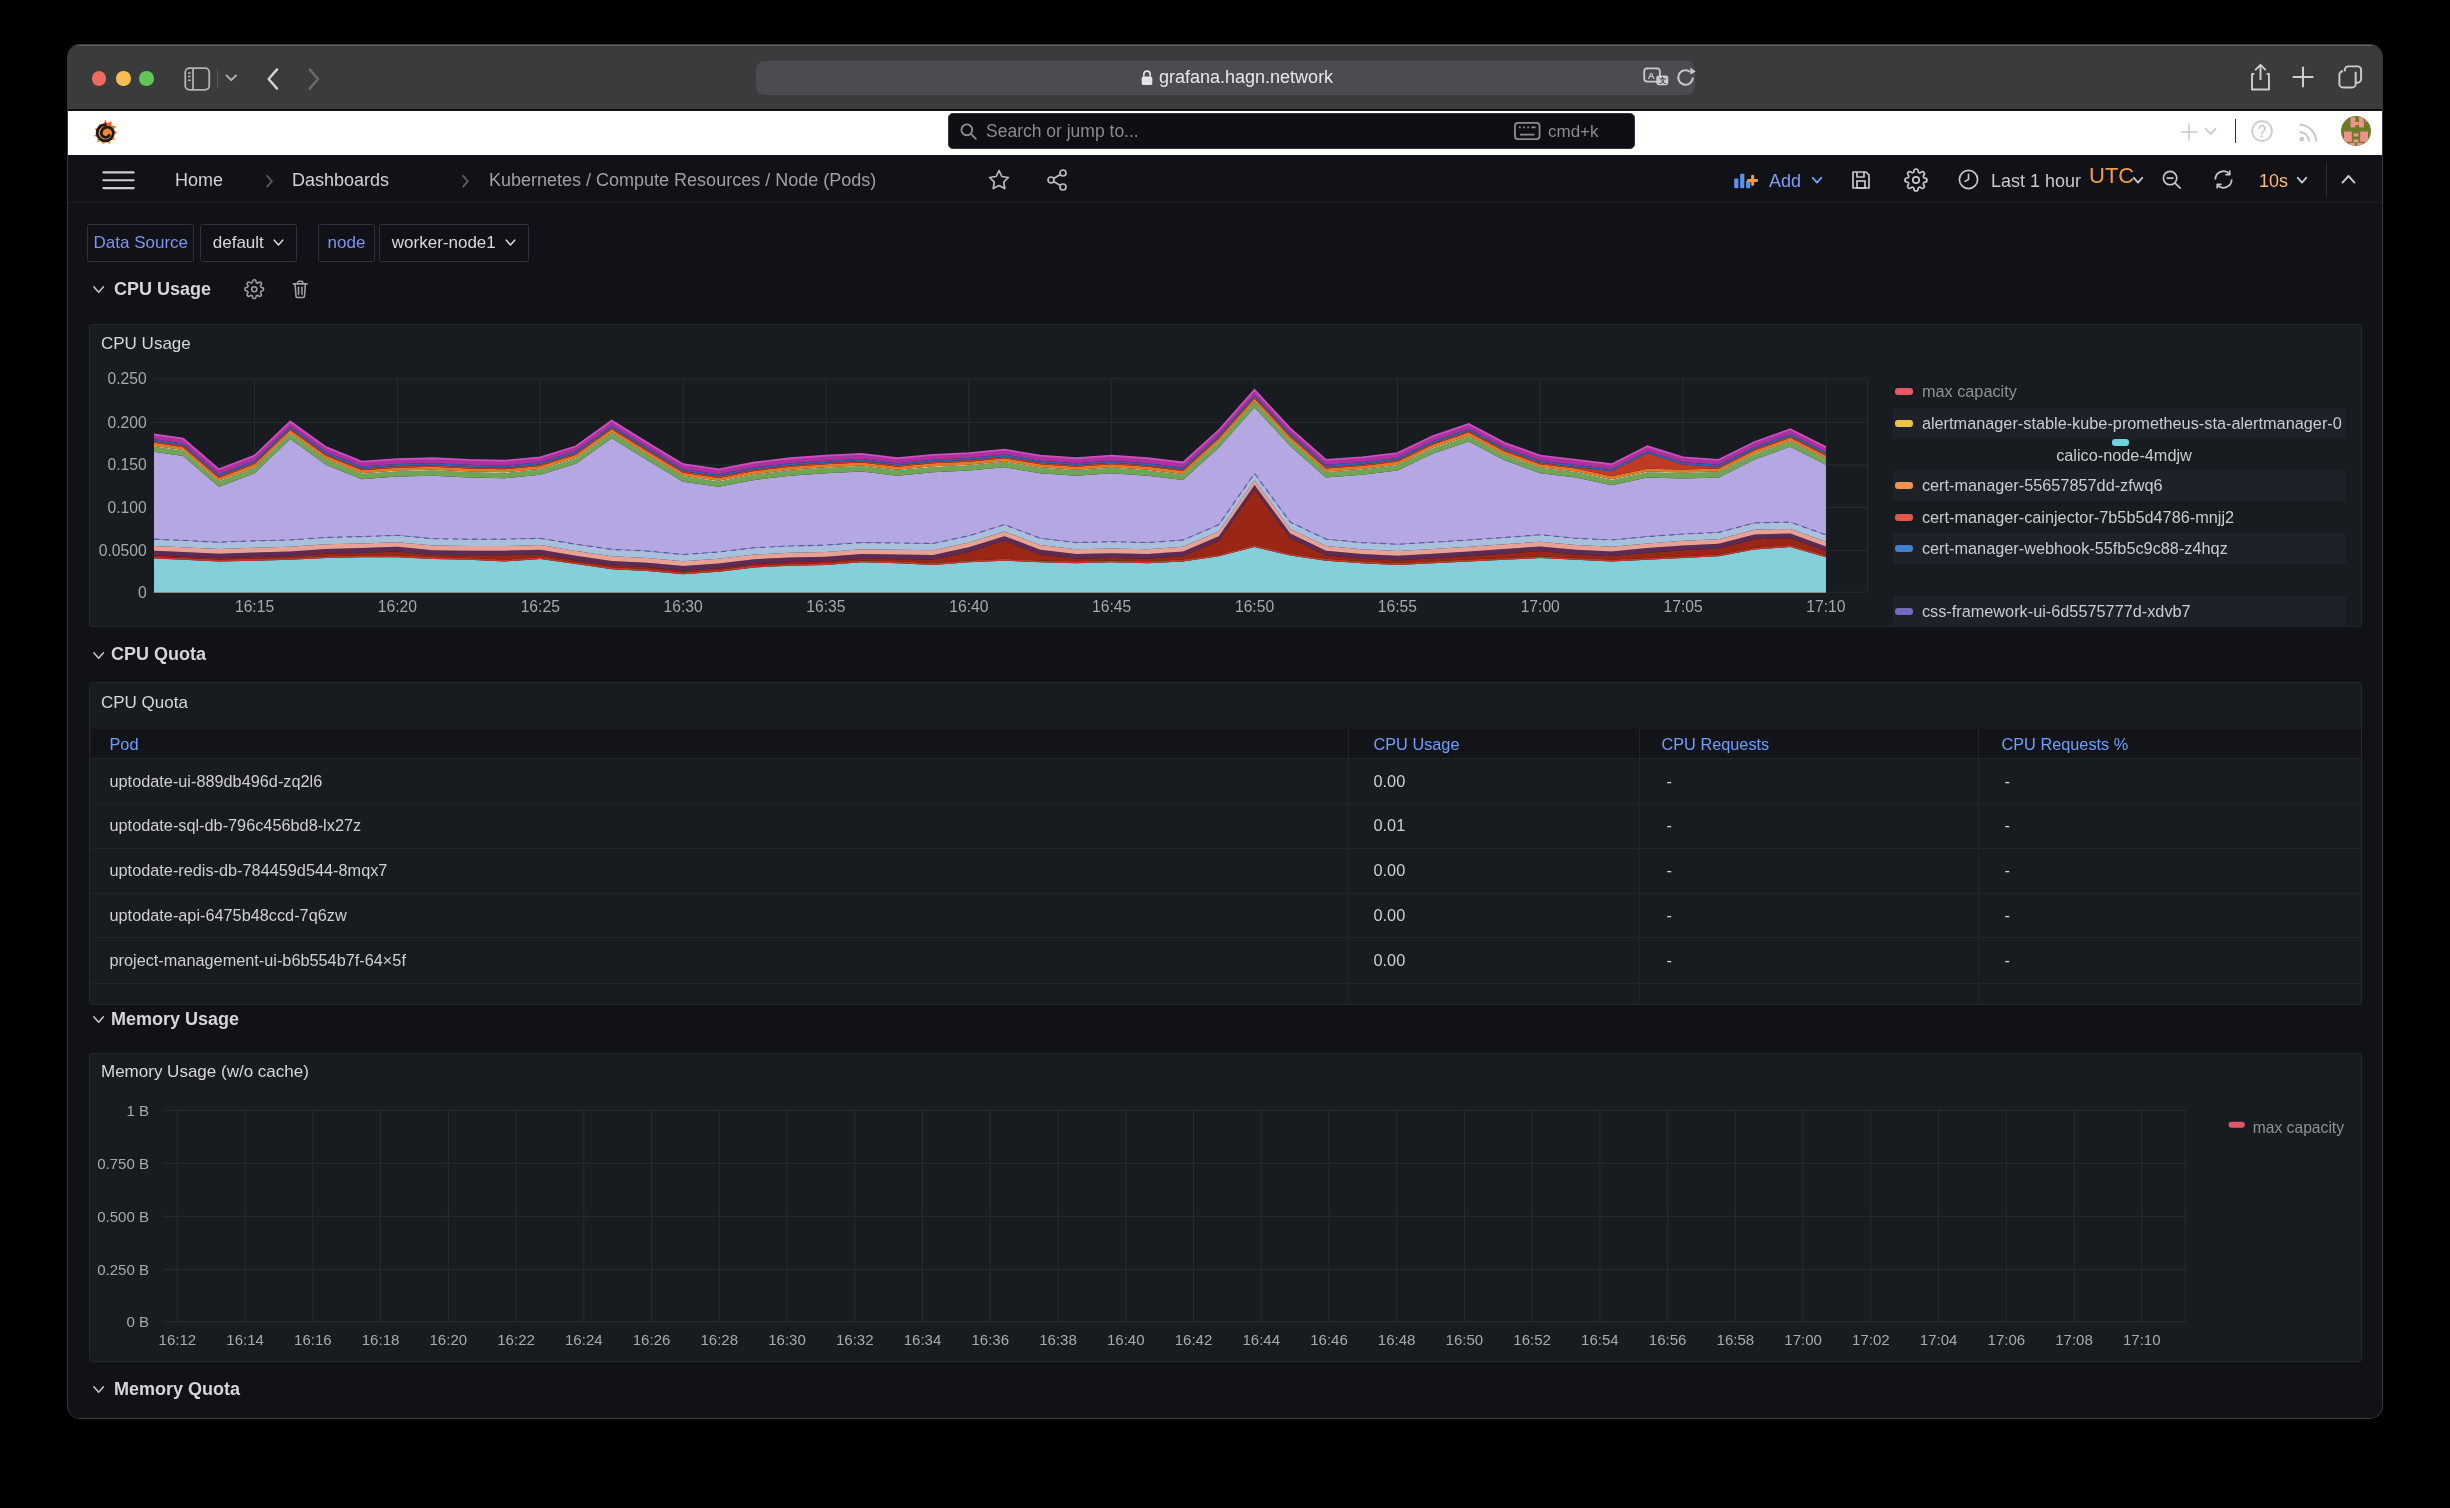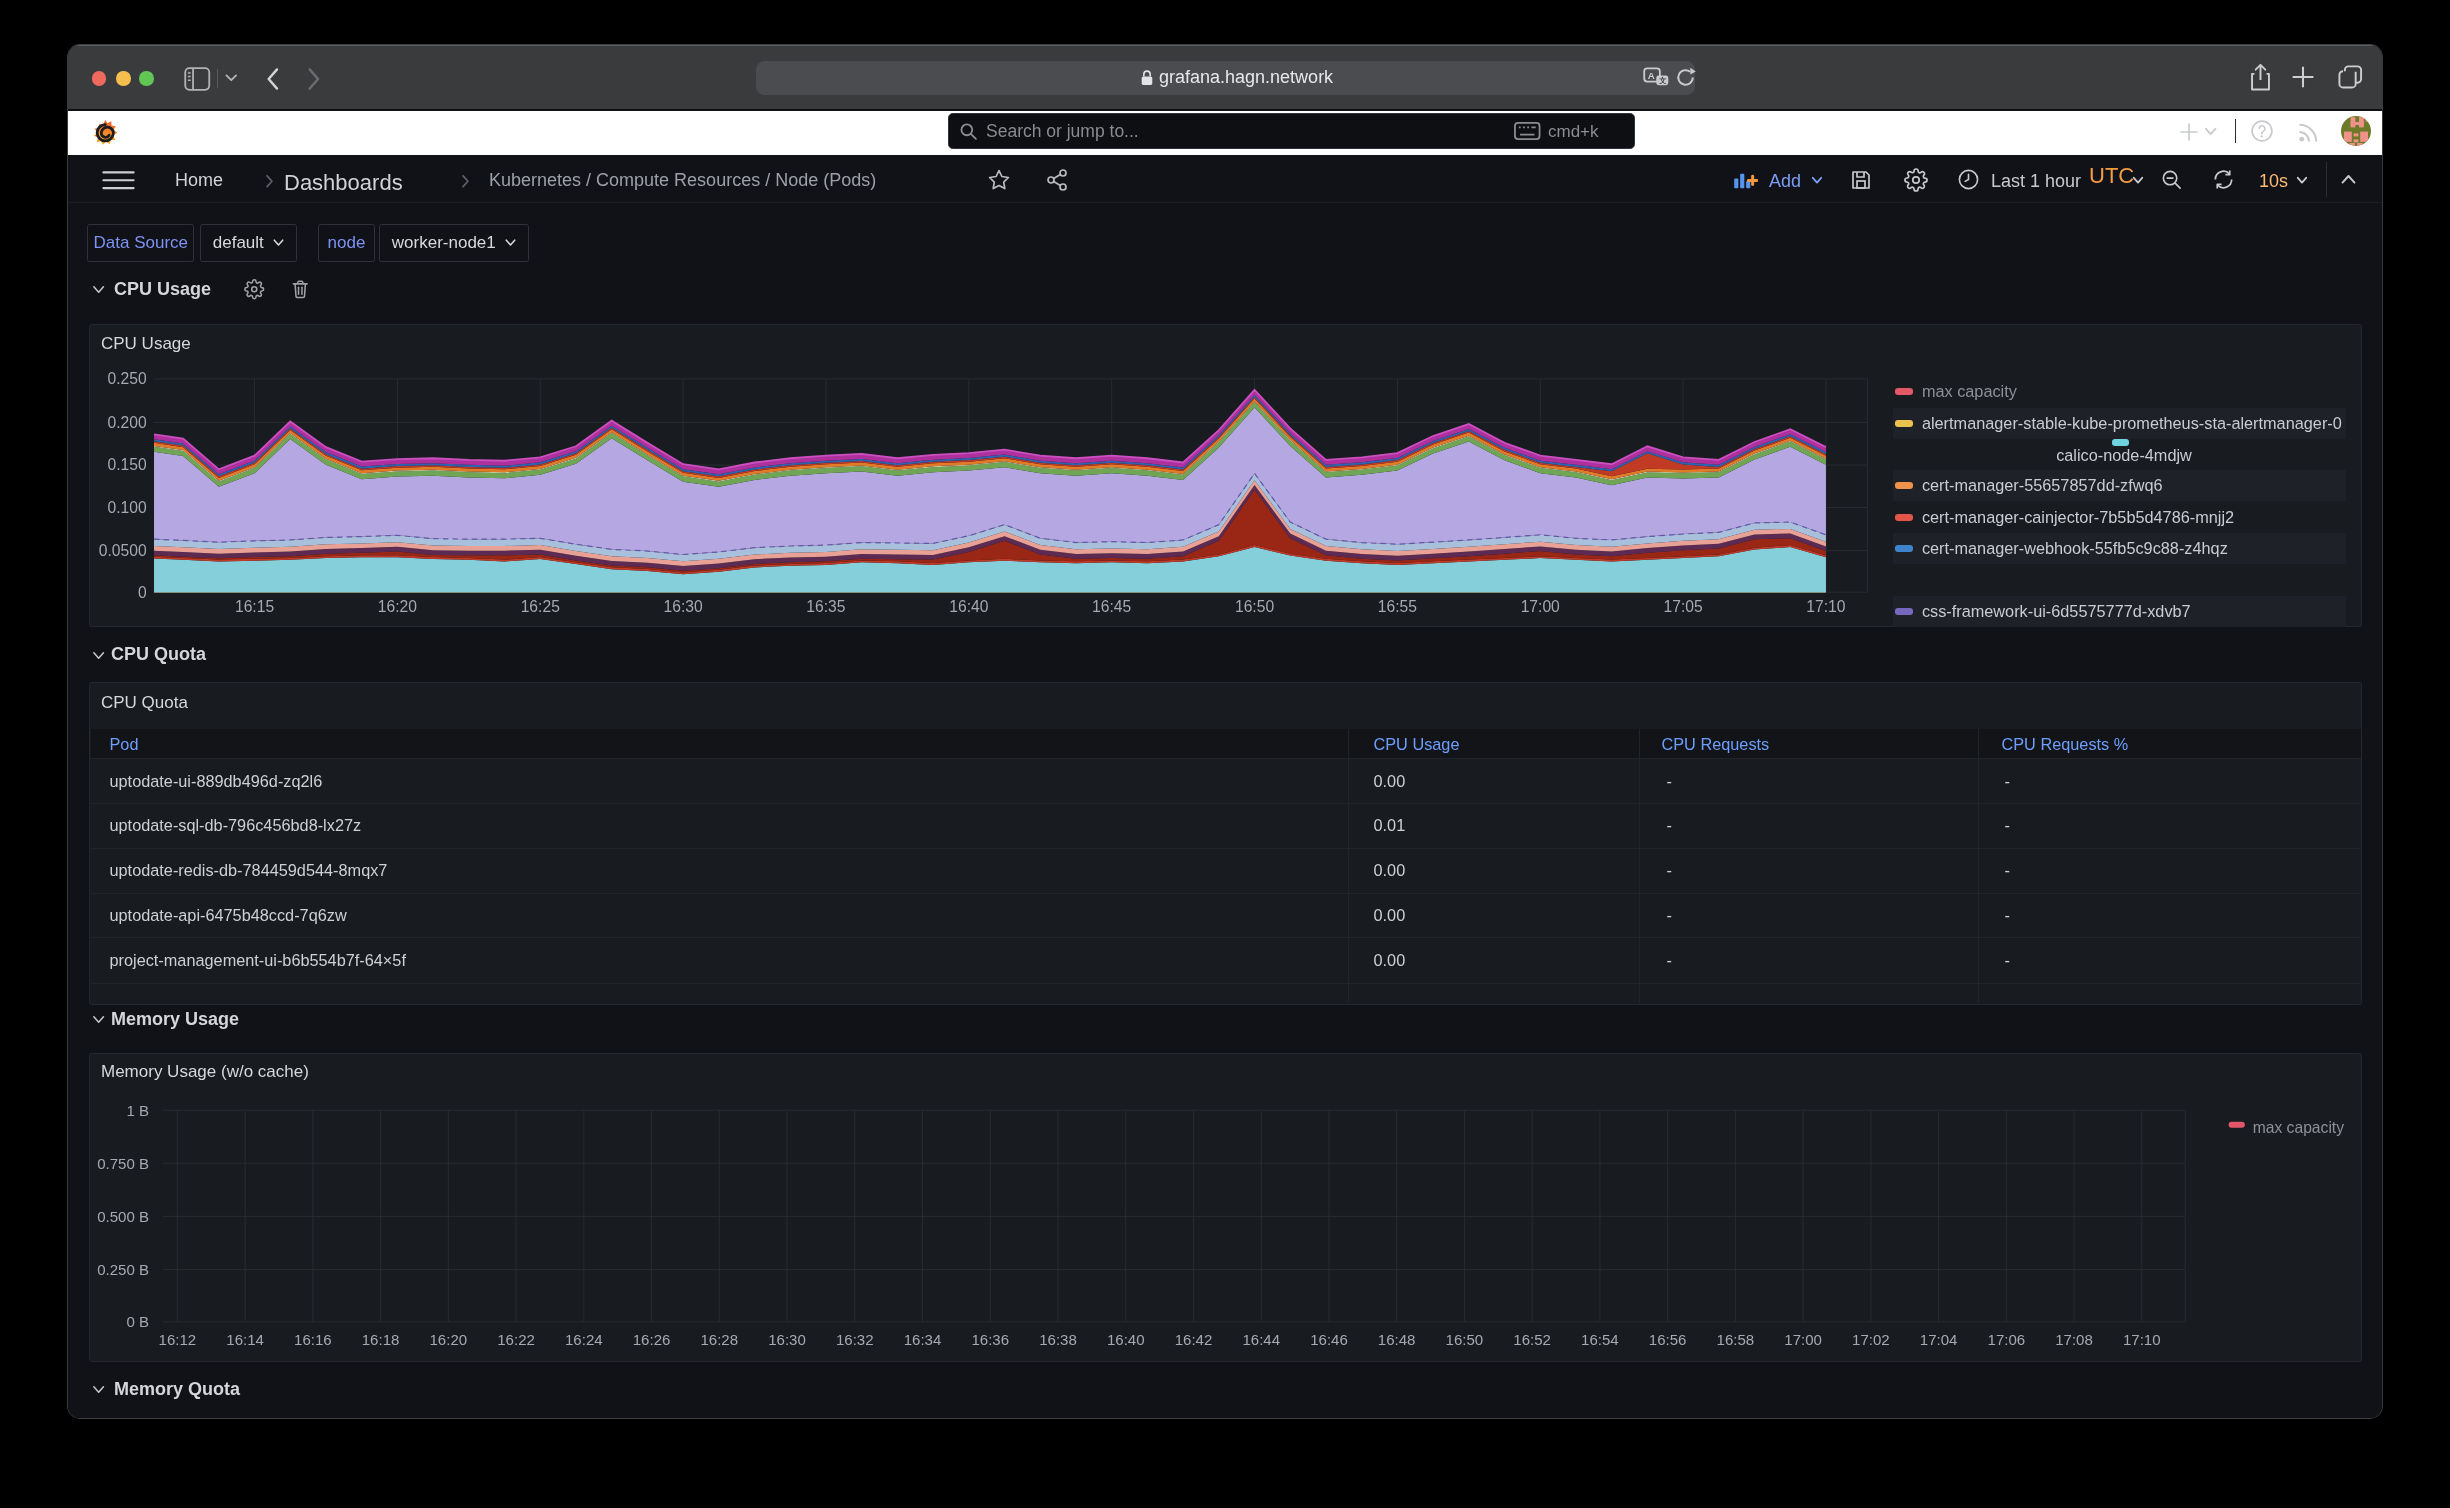--- a/index.html
+++ b/index.html
@@ -145,21 +145,21 @@
 <div id="crumb">
   <svg class="abs" style="left:34px;top:14.5px" width="33" height="20.5" viewBox="0 0 54 34">
     <line x1="2" y1="4" x2="52" y2="4" stroke="#cdced2" stroke-width="3.6" stroke-linecap="round"></line>
     <line x1="2" y1="17" x2="52" y2="17" stroke="#cdced2" stroke-width="3.6" stroke-linecap="round"></line>
     <line x1="2" y1="30" x2="52" y2="30" stroke="#cdced2" stroke-width="3.6" stroke-linecap="round"></line>
   </svg>
   <div class="abs" style="left:107px;top:15px;font-size:18px;color:#d0d2d6">Home</div>
   <svg class="abs" style="left:196px;top:18.7px" width="11" height="14.5" viewBox="0 0 18 24">
         <polyline points="5,3 13,12 5,21" fill="none" stroke="#5c6066" stroke-width="3" stroke-linecap="round" stroke-linejoin="round"></polyline>
       </svg>
-  <div class="abs" style="left:216px;top:15px;font-size:22px;color:#d0d2d6">Dashboards</div>
+  <div class="abs" style="left:224px;top:15px;font-size:18px;color:#d0d2d6">Dashboards</div>
   <svg class="abs" style="left:392px;top:18.7px" width="11" height="14.5" viewBox="0 0 18 24">
         <polyline points="5,3 13,12 5,21" fill="none" stroke="#5c6066" stroke-width="3" stroke-linecap="round" stroke-linejoin="round"></polyline>
       </svg>
   <div class="abs" style="left:421px;top:15px;font-size:18px;color:#9da0a7">Kubernetes / Compute Resources / Node (Pods)</div>
   <svg class="abs" style="left:919px;top:13.3px" width="24" height="24" viewBox="0 0 24 24">
         <path d="M12 2.6l2.9 5.9 6.5 1-4.7 4.6 1.1 6.5-5.8-3.1-5.8 3.1 1.1-6.5L2.6 9.5l6.5-1z" fill="none" stroke="#b9bbbf" stroke-width="1.7" stroke-linejoin="round"></path>
       </svg>
   <svg class="abs" style="left:977px;top:13.3px" width="24" height="24" viewBox="0 0 24 24">
     <circle cx="18" cy="5" r="3" fill="none" stroke="#b9bbbf" stroke-width="1.7"></circle>
         <circle cx="6" cy="12" r="3" fill="none" stroke="#b9bbbf" stroke-width="1.7"></circle>

